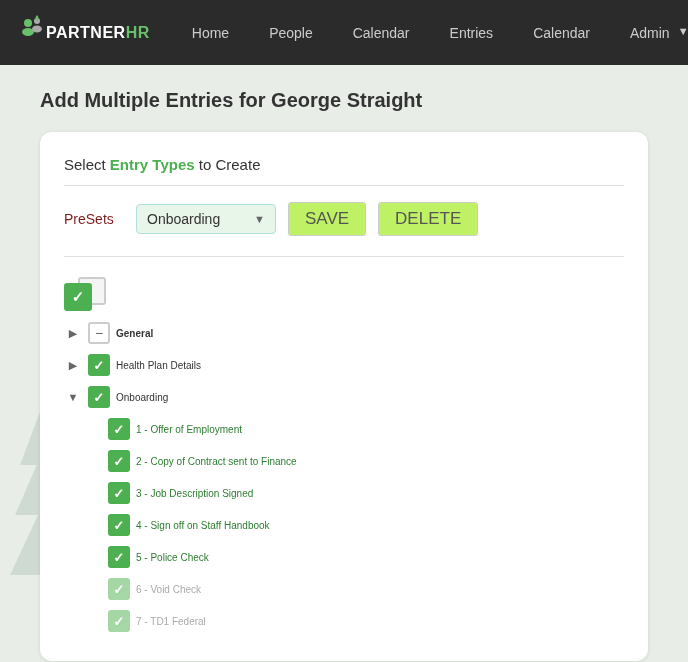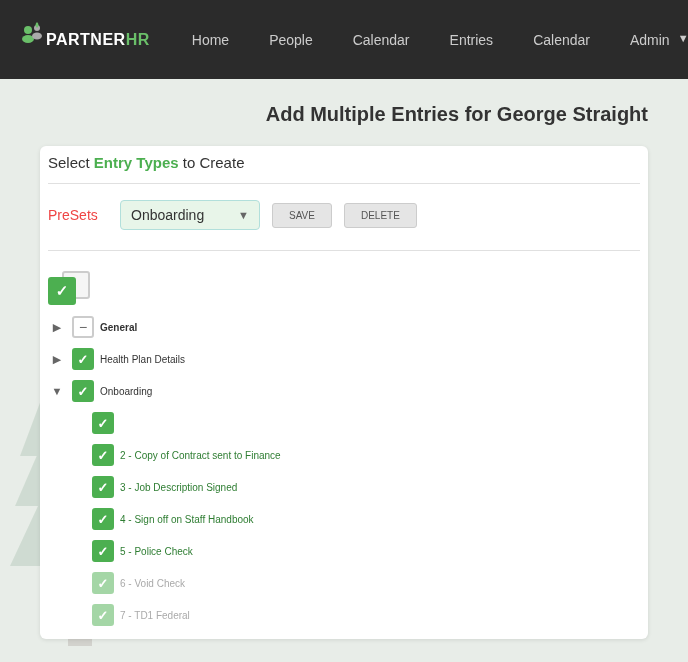--- a/index.html
+++ b/index.html
@@ -7,21 +7,21 @@
       font-family: 'Segoe UI', Arial, sans-serif;
       font-size: 14px;
       background: #e8ede8;
       min-height: 662px;
       width: 688px;
     }
 
     
     .navbar {
       background: #2b2b2b;
-      height: 79px;
+      height: 65px;
       display: flex;
       align-items: center;
       padding: 0 16px;
     }
     .logo {
       display: flex;
       align-items: center;
       margin-right: 30px;
     }
     .logo-text {
@@ -71,27 +71,26 @@
       height: 400px;
       opacity: 0.15;
       pointer-events: none;
     }
 
     .page-title {
       font-size: 20px;
       font-weight: bold;
       color: #333;
       margin-bottom: 20px;
-      text-align: right;
     }
 
     .card {
       background: white;
-      border-radius: 6px;
-      padding: 8px;
+      border-radius: 12px;
+      padding: 24px;
       box-shadow: 0 1px 4px rgba(0,0,0,0.1);
       position: relative;
       z-index: 1;
     }
 
     .card-header {
       font-size: 15px;
       color: #333;
       margin-bottom: 16px;
       padding-bottom: 12px;
@@ -105,21 +104,21 @@
     
     .presets-row {
       display: flex;
       align-items: center;
       gap: 12px;
       margin-bottom: 20px;
       padding-bottom: 20px;
       border-bottom: 1px solid #e0e0e0;
     }
     .presets-label {
-      color: #ef4444;
+      color: #7f1d1d;
       font-size: 14px;
       min-width: 60px;
     }
     .presets-select {
       display: flex;
       align-items: center;
       background: #e8f5e9;
       border: 1px solid #b2dfdb;
       border-radius: 4px;
       padding: 6px 10px;
@@ -129,23 +128,23 @@
       font-size: 14px;
       color: #333;
     }
     .presets-select .chevron {
       color: #666;
       margin-left: 8px;
       font-size: 11px;
     }
     .btn {
       padding: 6px 16px;
-      font-size: 10px;
+      font-size: 17px;
       border: 1px solid #ccc;
-      background: #e5e5e5;
+      background: #bef264;
       color: #555;
       border-radius: 3px;
       cursor: pointer;
     }
 
     
     .checkbox-icon {
       width: 22px;
       height: 22px;
       border: 2px solid #ccc;
@@ -324,20 +323,21 @@
     <div class="tree-item">
       <span class="chevron-btn">▼</span>
       <div class="checkbox-icon checked"></div>
       <span class="tree-item-label">Onboarding</span>
     </div>
 
     <div class="tree-children">
 
       <div class="tree-item">
         <div class="checkbox-icon checked"></div>
+        <span class="tree-item-label green">1 - Offer of Employment</span>
       </div>
 
       <div class="tree-item">
         <div class="checkbox-icon checked"></div>
         <span class="tree-item-label green">2 - Copy of Contract sent to Finance</span>
       </div>
 
       <div class="tree-item">
         <div class="checkbox-icon checked"></div>
         <span class="tree-item-label green">3 - Job Description Signed</span>

